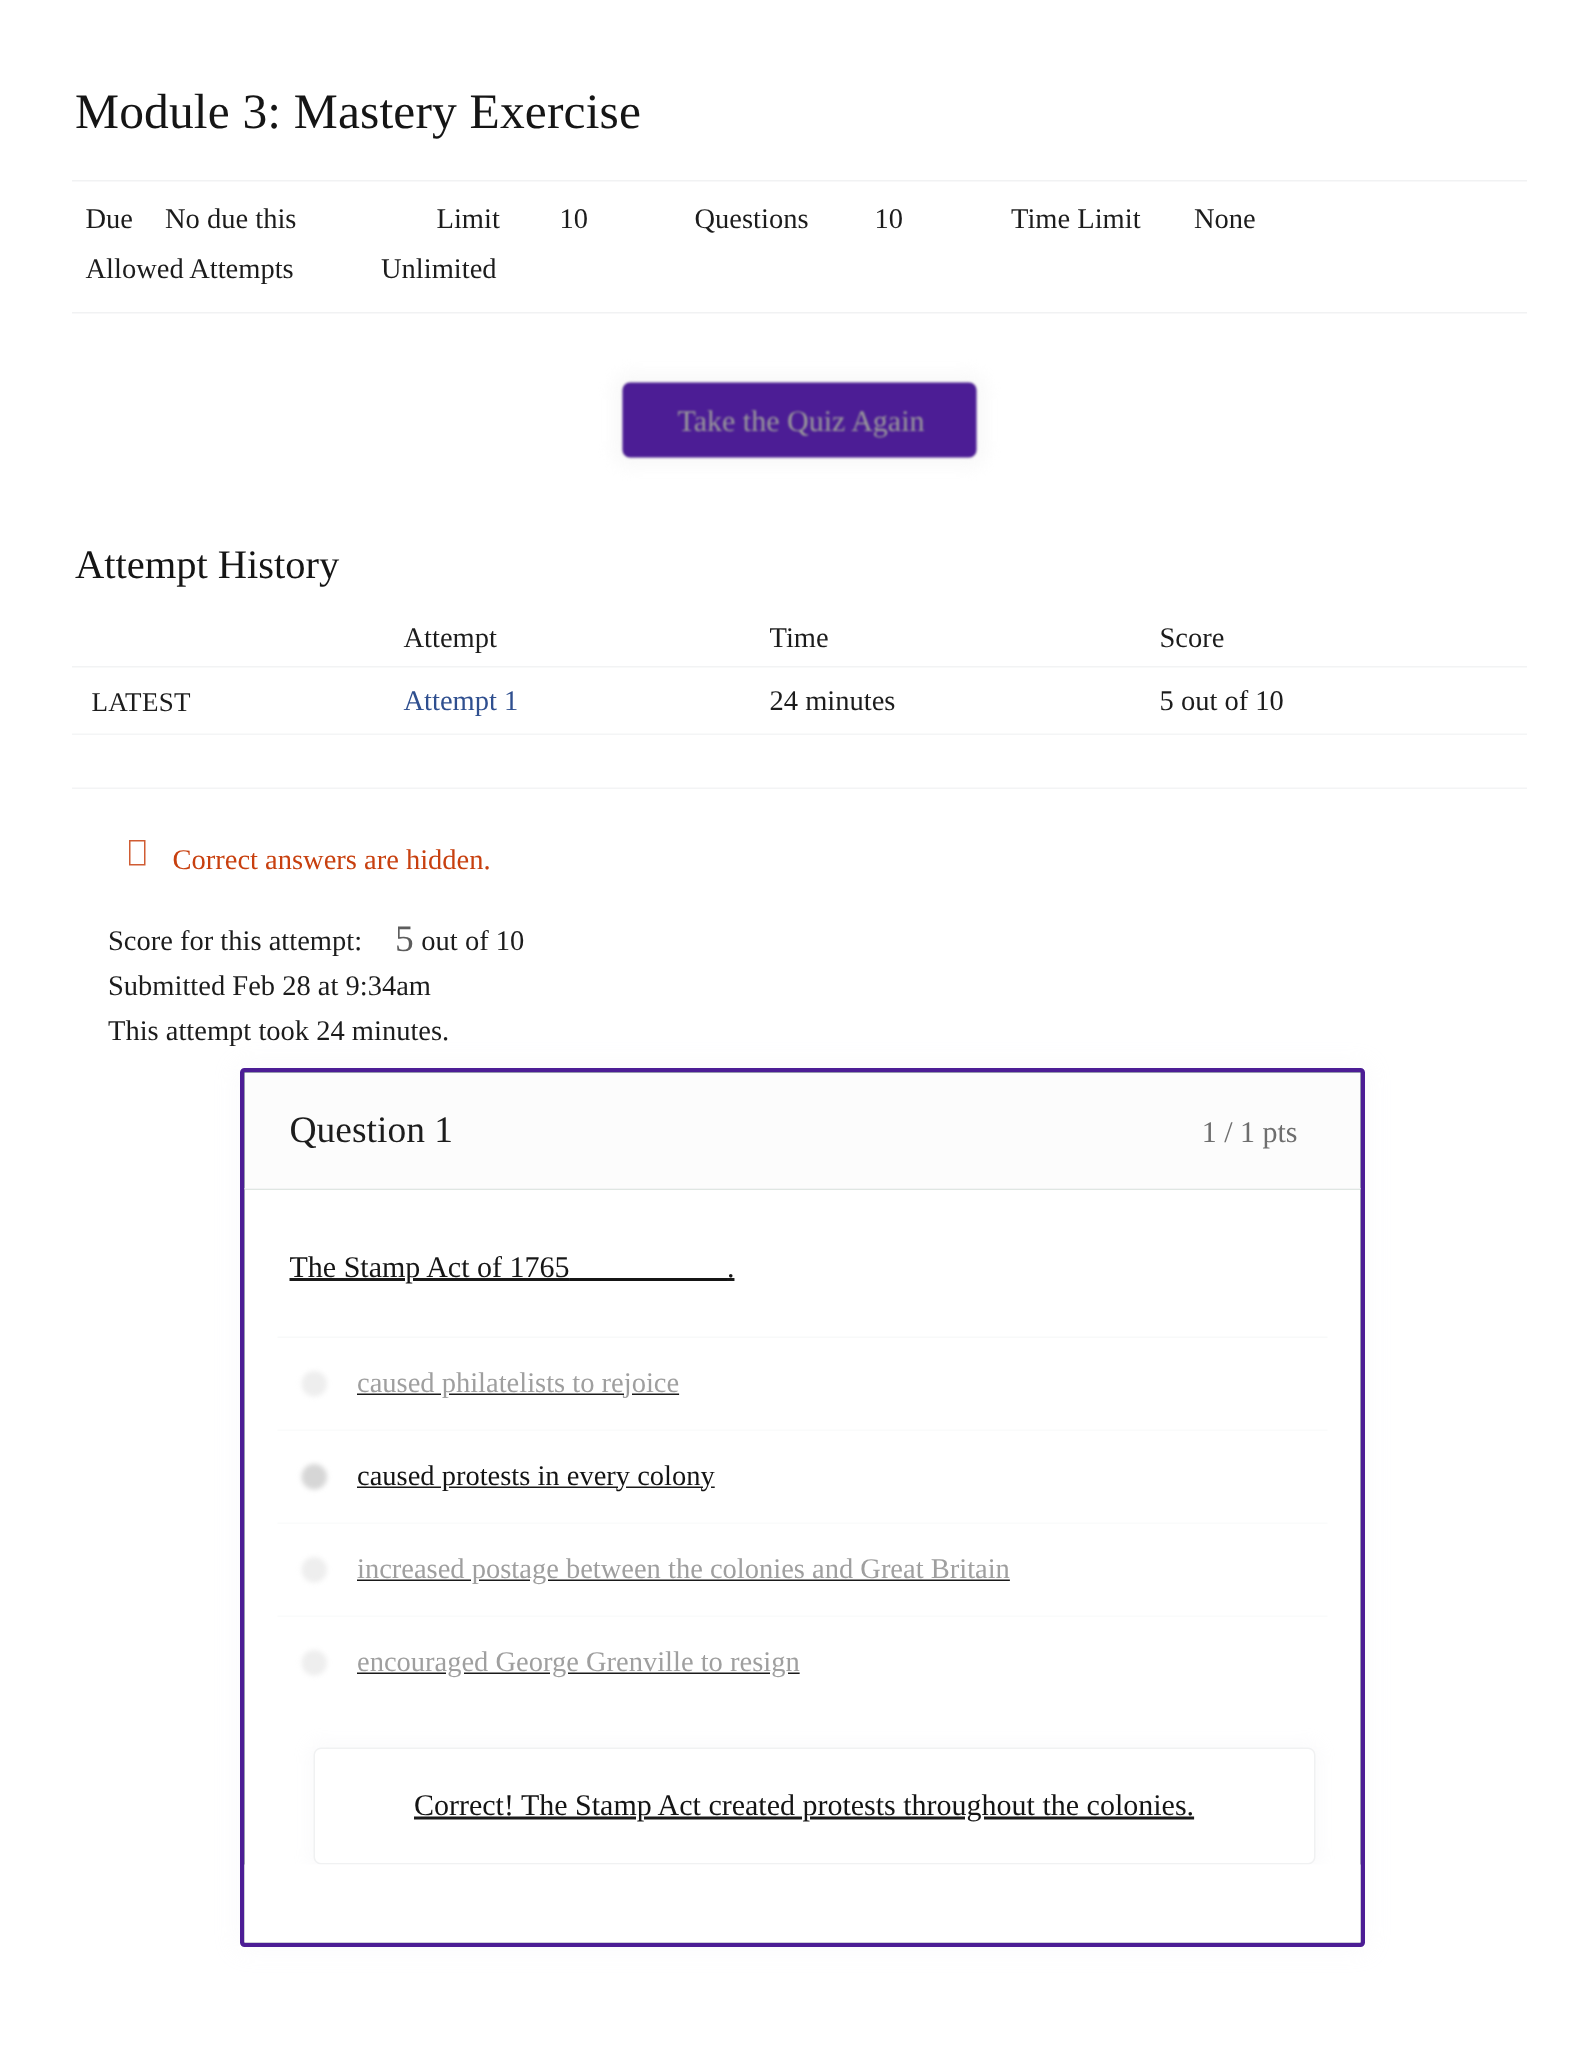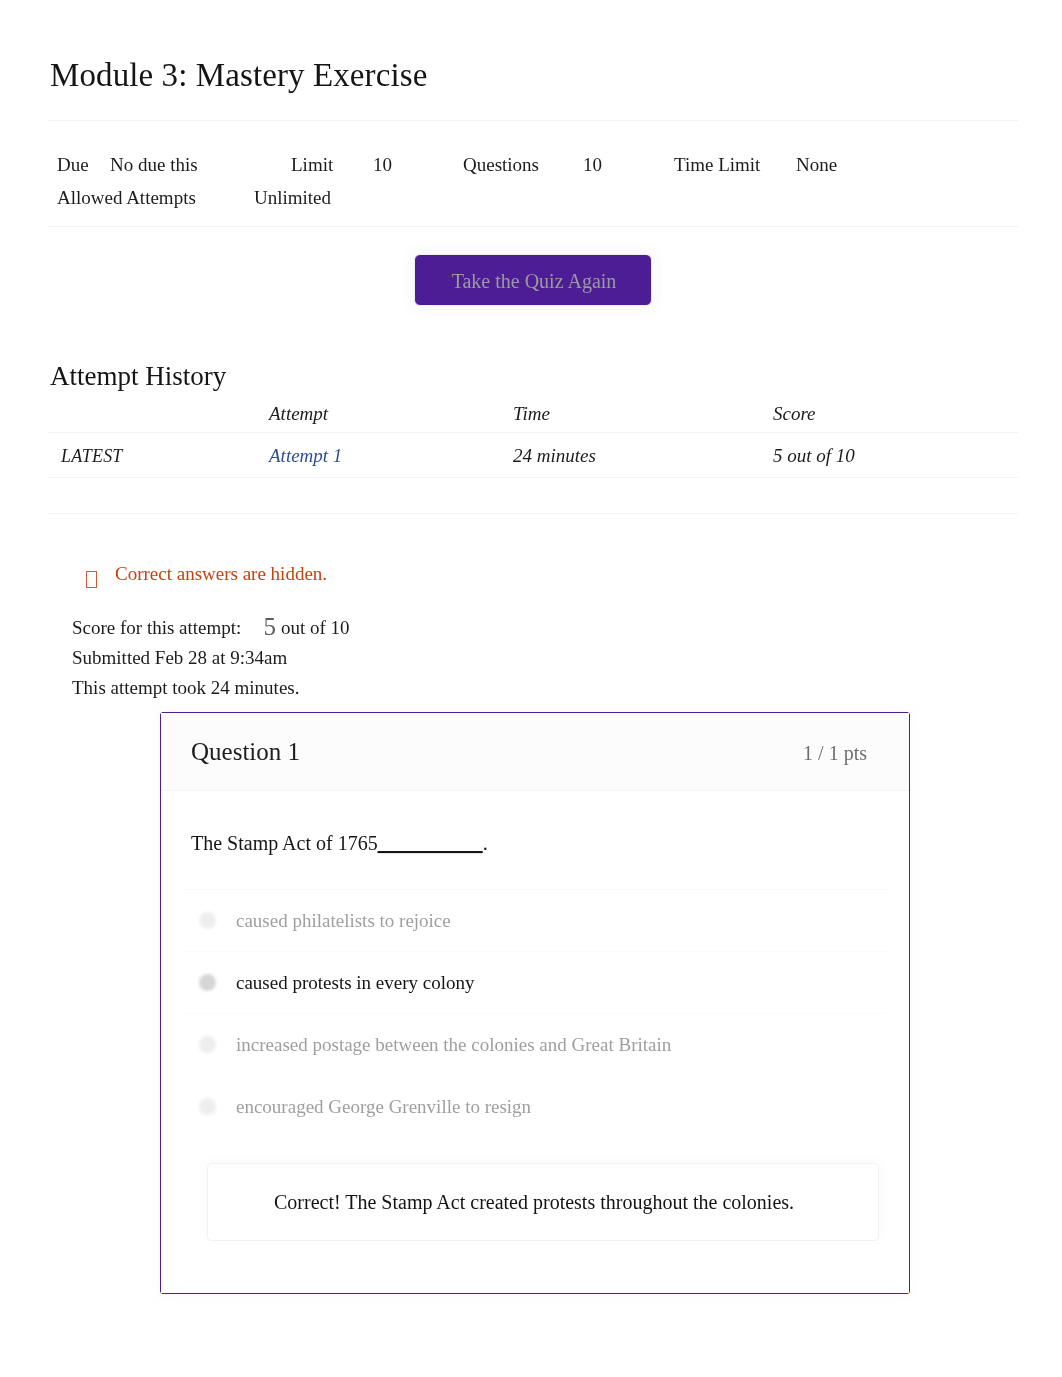--- a/index.html
+++ b/index.html
@@ -31,21 +31,21 @@
     letter-spacing: 0.1px;
     line-height: 42px;
   }
 
   
   .header-strip {
     position: absolute;
     left: 48px;
     top: 120px;
     width: 970px;
-    padding-top: 27px;
+    padding-top: 9px;
     padding-bottom: 12px;
     border-top: 1px solid #f1f2f3;
     border-bottom: 1px solid #f1f2f3;
   }
   .header-row {
     position: relative;
     height: 33px;
     font-size: 19px;
     color: #1c1c1c;
     white-space: nowrap;
@@ -106,23 +106,22 @@
     top: 358px;
     font-size: 27px;
     font-weight: 400;
     color: #151515;
     line-height: 36px;
   }
 
   .history-table {
     position: absolute;
     left: 48px;
-    top: 396px;
+    top: 408px;
     width: 970px;
-    font-style: italic;
   }
   .ht-head {
     position: relative;
     height: 36px;
     font-size: 19px;
     color: #1c1c1c;
   }
   .ht-row {
     position: relative;
     height: 46px;
@@ -150,21 +149,21 @@
     filter: blur(0.25px);
   }
   .kept-label { font-size: 18px; letter-spacing: 0.2px; }
 
   
   .hidden-notice {
     position: absolute;
     left: 86px;
     top: 560px;
     display: flex;
-    align-items: flex-end;
+    align-items: flex-start;
     gap: 18px;
     color: #c8400f;
     font-size: 19px;
     line-height: 28px;
   }
   .notice-icon {
     display: inline-block;
     width: 11px;
     height: 17px;
     border: 1.4px solid #c8400f;
@@ -195,23 +194,24 @@
   .submitted-line { height: 30px; line-height: 30px; }
   .took-line { height: 30px; line-height: 30px; }
 
   
   .question {
     position: absolute;
     left: 160px;
     top: 712px;
     width: 750px;
     background: #14532d;
-    border: 1px solid #4c1d95;
+    border: 3px solid #4c1d95;
     border-radius: 3px;
     box-shadow: 0 0 14px 3px rgba(250,250,251,0.85);
+    text-decoration: underline;
   }
   .q-header {
     position: relative;
     height: 78px;
     background: #fcfcfc;
     border-bottom: 1px solid #f3f4f5;
     filter: blur(0.15px);
   }
   .q-name {
     position: absolute;

